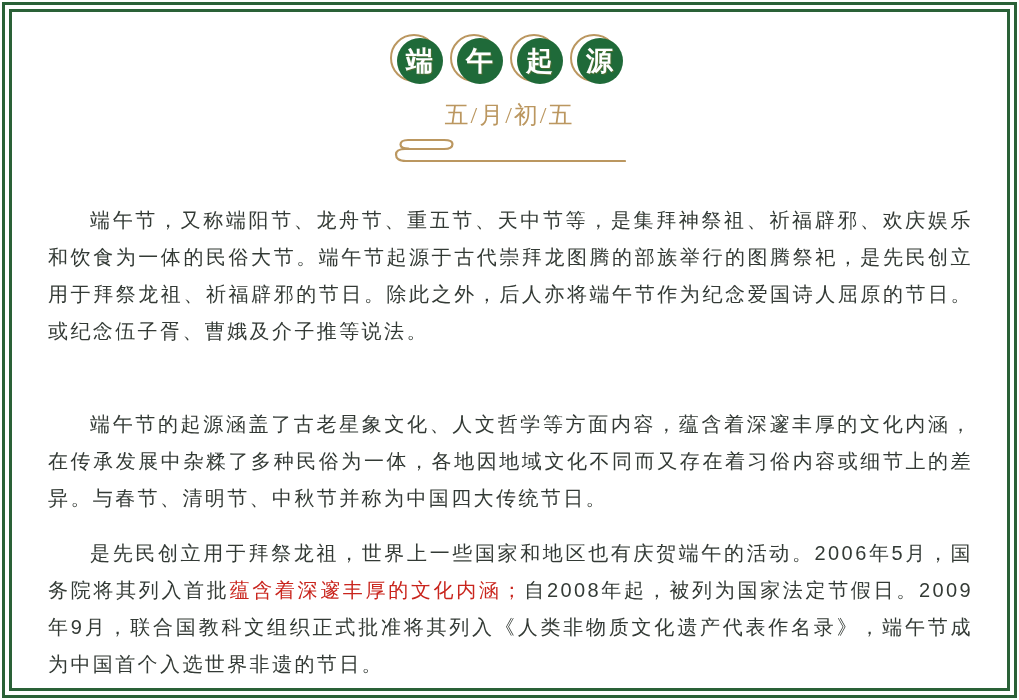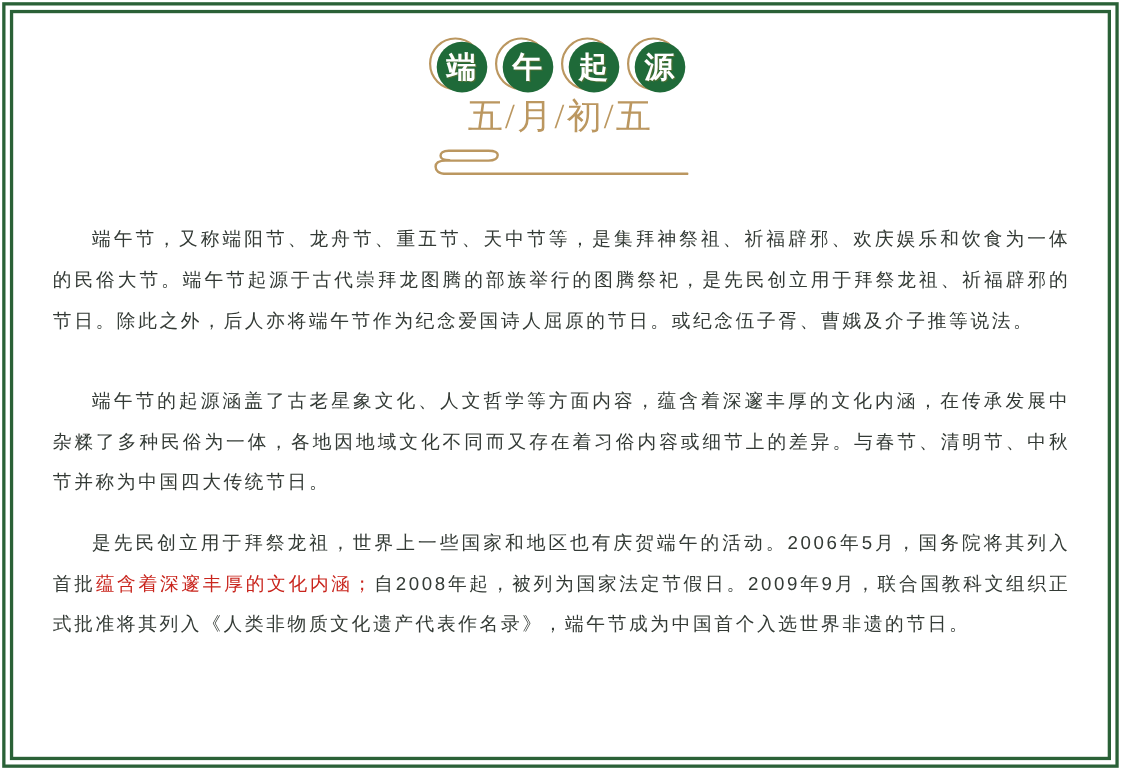--- a/index.html
+++ b/index.html
@@ -27,36 +27,37 @@
     border:2px solid var(--gold); border-radius:50%;
   }
   .badge .disc{
     position:absolute; left:0; top:0; width:46px; height:46px; border-radius:50%;
     background:var(--badge-green); color:#fff;
     display:flex; align-items:center; justify-content:center;
     font-size:27px; font-weight:bold; line-height:1;
     text-shadow:1px 1px 0 rgba(160,120,40,.35);
   }
   .subtitle{
+    margin-top:15px;
     color:var(--gold);
     font-family:"Liberation Serif","DejaVu Serif",serif;
-    font-size:32px; letter-spacing:2px;
+    font-size:24px; letter-spacing:2px;
   }
   .divider{ margin-top:6px; line-height:0; }
   .divider svg{ display:inline-block; }
 
   main{ padding:37px 34px 0 36px; }
   .para{
     margin:0;
-    font-size:17px; line-height:37px; letter-spacing:2.4px;
+    font-size:20px; line-height:37px; letter-spacing:2.4px;
     color:var(--text);
     text-align:justify;
     text-indent:2.1em;
   }
-  .para + .para{ margin-top:36px; }
+  .para + .para{ margin-top:56px; }
   .para:nth-child(3){ margin-top:18px; }
   .red{ color:var(--red); }
 </style>
 </head>
 <body>
 
 <div class="frame-outer"></div>
 <div class="frame-inner"></div>
 
 <div class="content">

